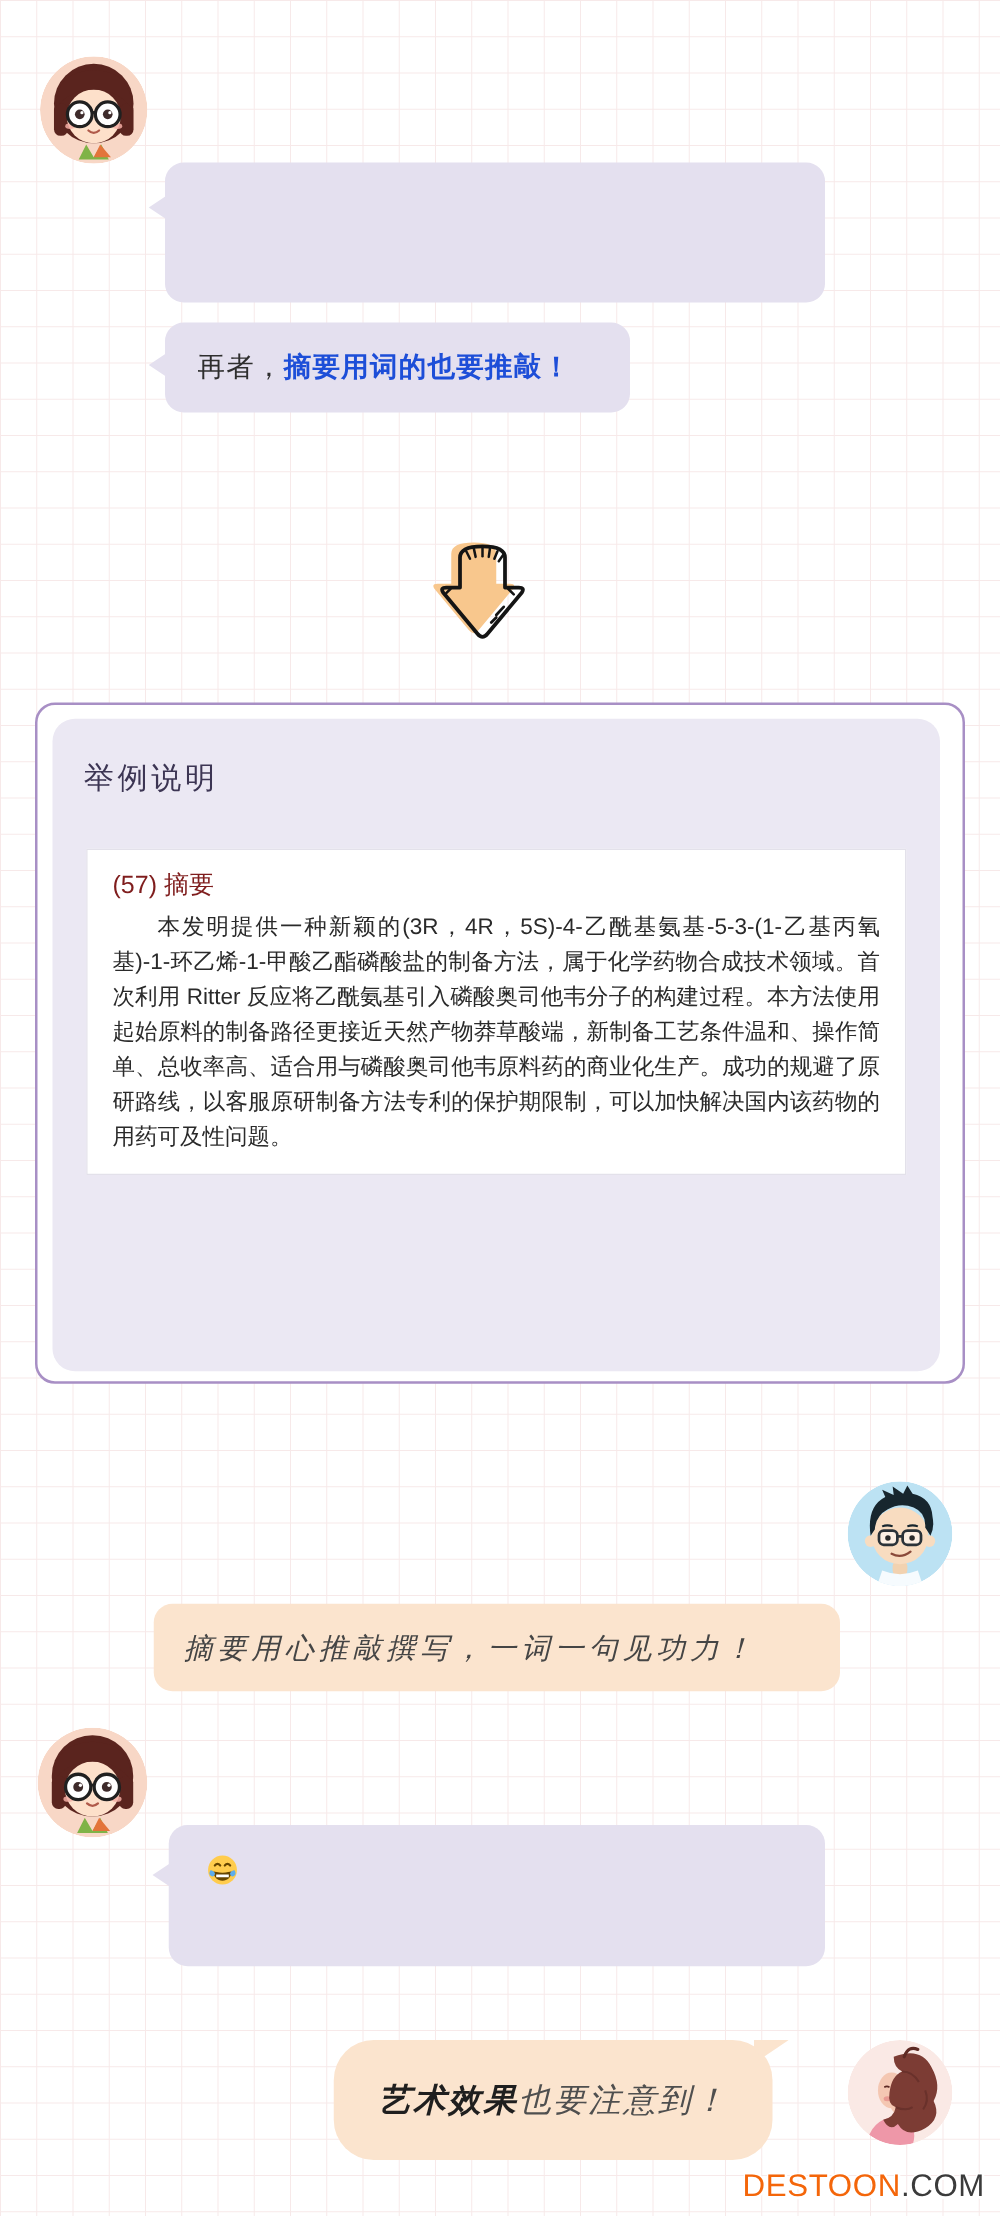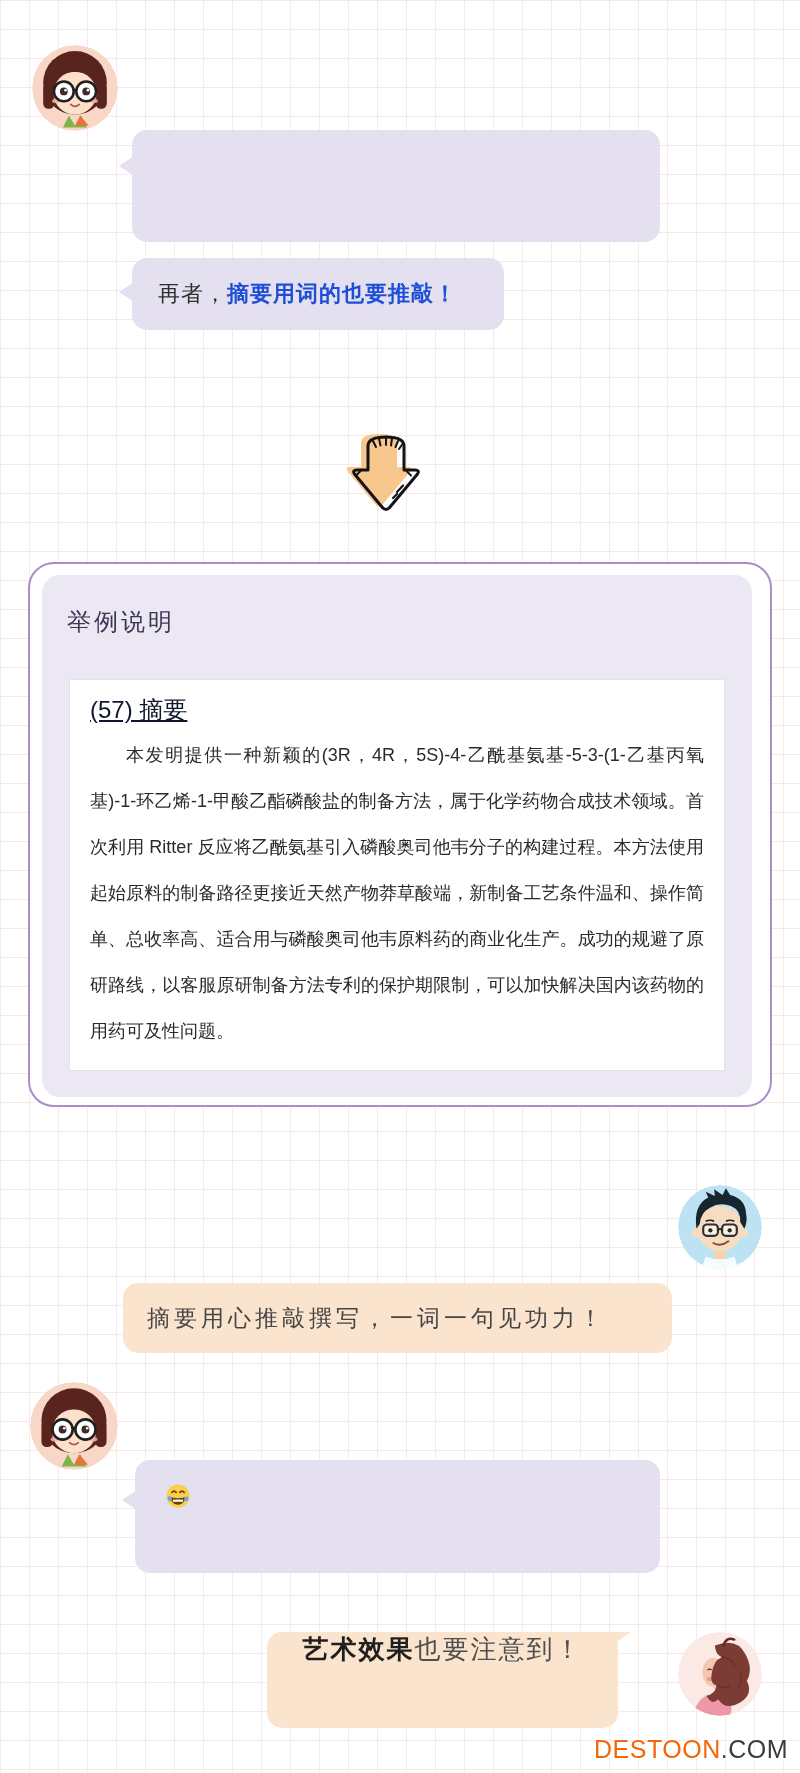--- a/index.html
+++ b/index.html
@@ -14,68 +14,68 @@
       linear-gradient(#f7e9e9 1px, transparent 1px),
       linear-gradient(90deg,#f7e9e9 1px, transparent 1px);
     background-size:29px 29px;
   }
   .avatar{position:absolute;border-radius:50%;overflow:hidden;}
   .avatar svg{display:block;width:100%;height:100%;}
 
   
   .bubble{position:absolute;border-radius:15px;color:#2e2e2e;box-sizing:border-box;}
   .bubble.purple{background:#e4e0ef;}
-  .bubble.orange{background:#fbe4ce;}
+  .bubble.orange{background:#fbe4ce;font-style:italic;}
   .tail-left{
     position:absolute;left:-13px;top:26px;width:0;height:0;
     border-top:10px solid transparent;border-bottom:10px solid transparent;
     border-right:15px solid #e4e0ef;
   }
   .tail-topright{
     position:absolute;top:0;right:-13px;width:28px;height:14px;
     background:#fbe4ce;
     clip-path:polygon(0 0,100% 0,26% 100%,0 60%);
   }
   .b1{left:132px;top:130px;width:528px;height:112px;padding:19px 26px;
       font-size:22px;line-height:37px;letter-spacing:1.5px;}
   .b2{left:132px;top:258px;width:372px;height:72px;padding:22px 26px;
       font-size:22px;line-height:28px;letter-spacing:1px;}
   .b2 .tail-left{top:24px;}
   .b3{left:123px;top:1283px;width:549px;height:70px;padding:20px 24px;
       font-size:23px;letter-spacing:4px;color:#454545;}
   .b4{left:135px;top:1460px;width:525px;height:113px;padding:18px 26px;
       font-size:22px;line-height:39px;letter-spacing:1.5px;}
   .b4 .tail-left{top:30px;}
-  .b5{left:267px;top:1632px;width:351px;height:96px;border-radius:15px;
+  .b5{left:267px;top:1632px;width:351px;height:96px;border-radius:32px;
       font-size:26px;letter-spacing:2px;color:#4f4f4f;
-      display:flex;justify-content:center;}
+      display:flex;align-items:center;justify-content:center;}
   .b5 .strong{color:#1f1f1f;}
   .bold{font-weight:bold;color:#1d4ed8;}
   .emoji-icon{display:inline-block;vertical-align:-4px;margin-left:4px;}
 
   
   .card{
     position:absolute;left:28px;top:562px;width:744px;height:545px;
-    background:#ffffff;border:2px solid #a88fc5;border-radius:26px;box-sizing:border-box;
+    background:#ffffff;border:2px solid #a88fc5;border-radius:16px;box-sizing:border-box;
   }
   .card-panel{
     position:absolute;left:12px;top:11px;width:710px;height:522px;
     background:#ebe8f3;border-radius:18px;
   }
   .card-title{
     position:absolute;left:37px;top:42px;font-size:24px;letter-spacing:3px;
     color:#3c3553;font-weight:normal;
   }
   .abstract-box{
     position:absolute;left:39px;top:115px;width:656px;box-sizing:border-box;
     background:#ffffff;border:1px solid #e3e1ea;padding:14px 20px 16px 20px;
   }
-  .abstract-label{font-size:24px;color:#0f172a;margin:0 0 6px 0;text-decoration:underline;}
+  .abstract-label{font-size:20px;color:#7f1d1d;margin:0 0 6px 0;}
   .abstract-text{
-    font-size:18px;line-height:46px;color:#2a2a2a;margin:0;
+    font-size:18px;line-height:28px;color:#2a2a2a;margin:0;
     text-align:justify;text-indent:2em;
   }
 
   
   .down-arrow{position:absolute;left:336px;top:432px;width:100px;height:100px;}
 
   
   .watermark{
     position:absolute;top:1735px;right:12px;font-size:25px;font-weight:normal;letter-spacing:.5px;
     text-shadow:-1px -1px 0 #fff,1px -1px 0 #fff,-1px 1px 0 #fff,1px 1px 0 #fff,0 2px 0 #fff,2px 0 0 #fff;

